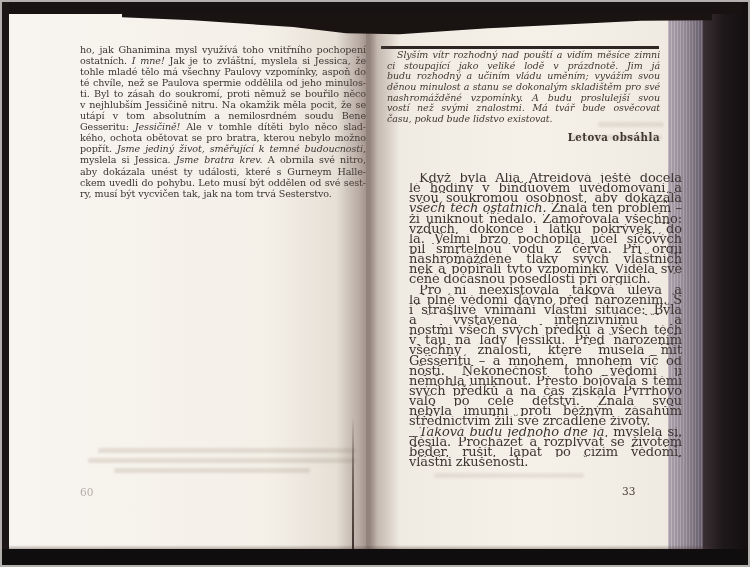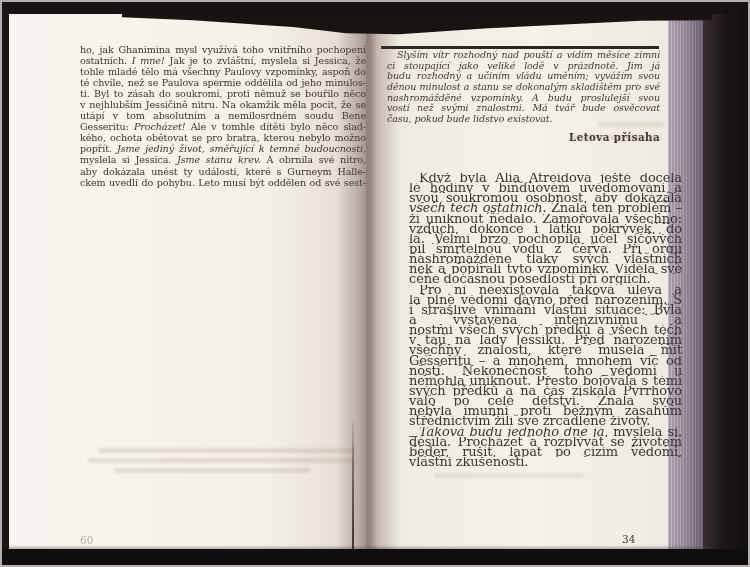--- a/index.html
+++ b/index.html
@@ -41,21 +41,21 @@
   .epigraph{left:385px;top:48px;width:273px;font-size:9.5px;font-style:italic;letter-spacing:-0.1px;color:#41382f;}
   .epigraph .line{height:10.65px;line-height:10.65px;}
   .body-right{left:407px;top:171px;width:273px;font-size:13px;letter-spacing:-0.12px;}
   .body-right .line{height:10.15px;line-height:10.15px;}
   .line{overflow:hidden;text-align:justify;text-align-last:justify;white-space:normal;}
   .line.nj{text-align-last:left;}
   .line.in{text-indent:10px;}
   .rule{position:absolute;left:379px;top:44px;width:278px;height:3px;background:#2e2624;z-index:2;}
   .attribution{position:absolute;left:430px;top:129px;width:228px;z-index:2;text-align:right;
     font-weight:bold;font-size:10.2px;line-height:13px;letter-spacing:0.5px;color:#372f2a;}
-  .page-number{position:absolute;z-index:2;font-size:10.5px;margin-top:48px;}
+  .page-number{position:absolute;z-index:2;font-size:10.5px;}
   .pn-left{left:78px;top:484px;color:rgba(85,76,70,0.42);}
   .pn-right{left:620px;top:483px;color:#474038;}
   
   .ghost{position:absolute;z-index:2;height:5px;border-radius:2px;background:rgba(150,130,112,0.20);filter:blur(1px);}
   .g1{left:96px;top:446px;width:258px;}
   .g2{left:86px;top:456px;width:268px;}
   .g3{left:112px;top:466px;width:196px;}
   .g4{left:596px;top:120px;width:66px;background:rgba(150,130,112,0.16);}
   .g5{left:568px;top:133px;width:92px;background:rgba(150,130,112,0.16);}
   .g6{left:432px;top:471px;width:150px;background:rgba(150,130,112,0.15);}
@@ -76,44 +76,45 @@
   <div class="bottom-edge"></div>
 
   <div class="textcol text-left">
       <div class="line">ho, jak Ghanimina mysl využívá toho vnitřního pochopení</div>
       <div class="line">ostatních. <i>I mne!</i> Jak je to zvláštní, myslela si Jessica, že</div>
       <div class="line">tohle mladé tělo má všechny Paulovy vzpomínky, aspoň do</div>
       <div class="line">té chvíle, než se Paulova spermie oddělila od jeho minulos-</div>
       <div class="line">ti. Byl to zásah do soukromí, proti němuž se bouřilo něco</div>
       <div class="line">v nejhlubším Jessičině nitru. Na okamžik měla pocit, že se</div>
       <div class="line">utápí v tom absolutním a nemilosrdném soudu Bene</div>
-      <div class="line">Gesseritu: <i>Procházet!</i> Ale v tomhle dítěti bylo něco slad-</div>
+      <div class="line">Gesseritu: <i>Jessičině!</i> Ale v tomhle dítěti bylo něco slad-</div>
       <div class="line">kého, ochota obětovat se pro bratra, kterou nebylo možno</div>
       <div class="line">popřít. <i>Jsme jediný život, směřující k temné budoucnosti,</i></div>
-      <div class="line">myslela si Jessica. <i>Jsme stanu krev.</i> A obrnila své nitro,</div>
+      <div class="line">myslela si Jessica. <i>Jsme bratra krev.</i> A obrnila své nitro,</div>
       <div class="line">aby dokázala unést ty události, které s Gurneym Halle-</div>
       <div class="line">ckem uvedli do pohybu. Leto musí být oddělen od své sest-</div>
+      <div class="line nj">ry, musí být vycvičen tak, jak na tom trvá Sesterstvo.</div>
     </div>
   <div class="ghost g1"></div>
   <div class="ghost g2"></div>
   <div class="ghost g3"></div>
   <div class="page-number pn-left">60</div>
 
   <div class="rule"></div>
   <div class="textcol epigraph">
       <div class="line in">Slyším vítr rozhodný nad pouští a vidím měsíce zimní no-</div>
       <div class="line">ci stoupající jako veliké lodě v prázdnotě. Jim já přísahám:</div>
       <div class="line">budu rozhodný a učiním vládu uměním; vyvážím svou zdě-</div>
       <div class="line">děnou minulost a stanu se dokonalým skladištěm pro své</div>
       <div class="line">nashromážděné vzpomínky. A budu proslulejší svou laska-</div>
       <div class="line">vostí než svými znalostmi. Má tvář bude osvěcovat chodby</div>
       <div class="line nj">času, pokud bude lidstvo existovat.</div>
     </div>
   <div class="attribution">
-    <div>Letova přísaha</div>
+    <div>Letova obsáhla</div>
   </div>
   <div class="textcol body-right">
       <div class="line in">Když byla Alia Atreidová ještě docela malá, cvičila se ce-</div>
       <div class="line">lé hodiny v bindúovém uvědomování a snažila se posílit</div>
       <div class="line">svou soukromou osobnost, aby dokázala odolávat útokům</div>
       <div class="line"><i>všech těch ostatních.</i> Znala ten problém – v síči se melan-</div>
       <div class="line">ži uniknout nedalo. Zamořovala všechno: vodu, jídlo,</div>
       <div class="line">vzduch, dokonce i látku pokrývek, do nichž v noci plakáva-</div>
       <div class="line">la. Velmi brzo pochopila účel síčových orgií, při nichž kmen</div>
       <div class="line">pil smrtelnou vodu z červa. Při orgii fremeni uvolňovali</div>
@@ -135,20 +136,20 @@
       <div class="line">nebyla imunní proti běžným zásahům těch, kteří jejím pro-</div>
       <div class="line nj">střednictvím žili své zrcadlené životy.</div>
       <div class="line in"><i>Taková budu jednoho dne já</i>, myslela si. Ta představa ji</div>
       <div class="line">děsila. Procházet a rozplývat se životem dítěte z vlastních</div>
       <div class="line">beder, rušit, lapat po cizím vědomí, přidávat k němu své</div>
       <div class="line nj">vlastní zkušenosti.</div>
     </div>
   <div class="ghost g4"></div>
   <div class="ghost g5"></div>
   <div class="ghost g6"></div>
-  <div class="page-number pn-right">34</div>
+  <div class="page-number pn-right">33</div>
 
   <div class="frame-top"></div>
   <div class="frame-left"></div>
   <div class="frame-right"></div>
   <div class="frame-bottom"></div>
 
 </div>
 
 </body></html>

